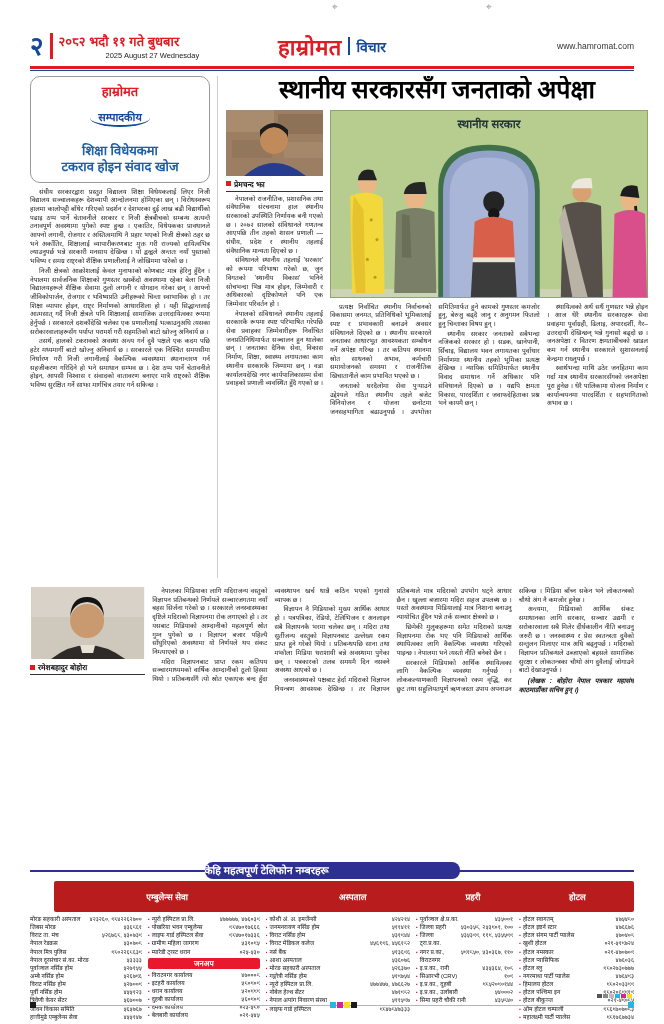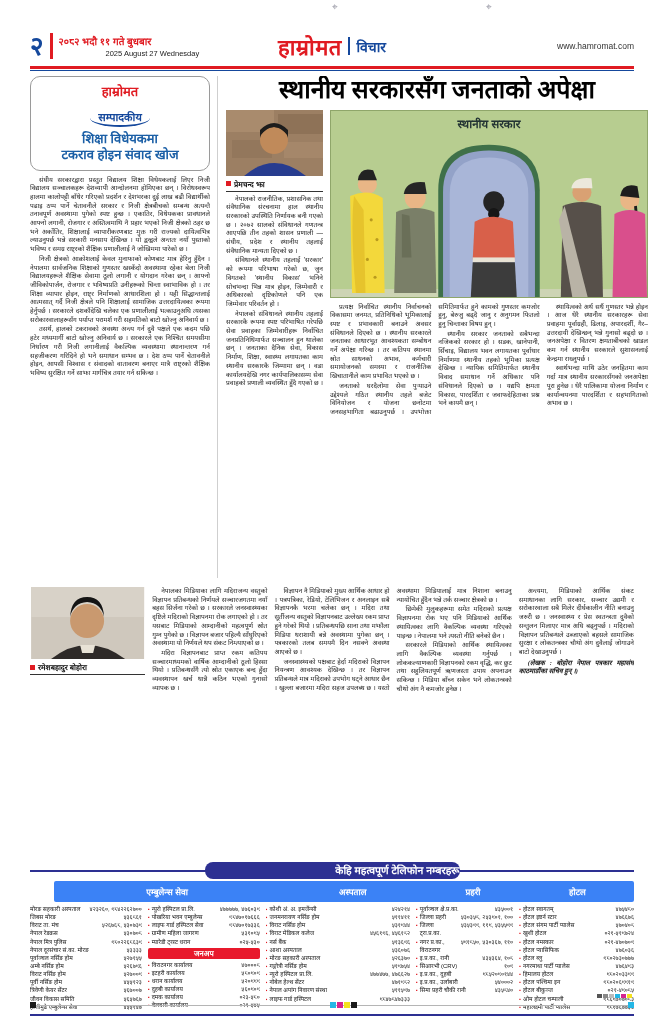--- a/index.html
+++ b/index.html
@@ -10,40 +10,40 @@
   
   .regmark { position:absolute; top:2px; color:#9a9aa6; font-size:10px; line-height:10px; }
   .rm1 { left:332px; } .rm2 { left:486px; }
 
   
   .hdr { position:absolute; top:28px; left:30px; right:30px; height:36px; display:flex; align-items:center; }
   .hdr-left { display:flex; align-items:center; gap:6px; width:170px; }
   .pagenum { color:#15489c; font-size:26px; font-weight:bold; line-height:1; }
   .hdr-vbar { width:3px; height:26px; background:#e01b22; }
   .hdr-dates { display:flex; flex-direction:column; gap:1px; }
-  .date-np { color:#e01b22; font-size:10px; font-weight:bold; }
+  .date-np { color:#e01b22; font-size:13px; font-weight:bold; }
   .date-en { color:#222; font-size:7.5px;margin-left:47px; }
   .hdr-center { flex:1; text-align:center; display:flex; align-items:center; justify-content:center; gap:6px; }
   .brand { color:#e01b22; font-size:22px; font-weight:bold; letter-spacing:0.5px; }
   .brand-sep { width:2.5px; height:18px; background:#15489c; }
   .section-name { color:#15489c; font-size:14px; font-weight:bold; }
   .hdr-right { width:170px; text-align:right; font-size:8.5px; color:#333; }
   .hdr-rule { position:absolute; top:66px; left:30px; right:30px; }
   .hdr-rule .r1 { height:2.5px; background:#e01b22; }
   .hdr-rule .r2 { height:1px; background:#15489c; margin-top:1px; }
 
   
   .top-sec { position:absolute; top:76px; left:30px; right:16px; height:502px; display:flex; gap:8px; overflow:hidden; }
 
   
   .editorial { width:188px; border-right:1px solid #cfcfcf; padding-right:7px; flex-shrink:0; }
   .ed-box { border:1px solid #9a9a9a; border-radius:10px; padding:5px 6px 6px; text-align:center; }
   .ed-logo { color:#e01b22; font-size:13px; font-weight:bold; }
   .ed-label { display:inline-block; color:#15489c; font-size:11px; font-weight:bold; border-bottom:2px solid #15489c; border-radius:0 0 60% 60%; padding:0 8px 1px; margin-top:9px; }
-  .ed-head { color:#1b5fa6; font-size:13px; font-weight:bold; line-height:1.25; margin-top:4px; }
+  .ed-head { color:#1b5fa6; font-size:13px; font-weight:bold; line-height:1.25; margin-top:16px; }
   .ed-body { margin-top:5px; height:392px; overflow:hidden; }
   .ed-body p, .a1 p, .a2 p { font-size:6.6px; line-height:1.32; text-align:justify; text-indent:9px; color:#191919; }
   .ed-body p + p, .a1 p + p, .a2 p + p { margin-top:1px; }
 
   
   .art1 { flex:1; display:flex; flex-direction:column;justify-content:flex-end; }
   .a1-head { text-align:center; font-size:25px; font-weight:bold; color:#000; line-height:1.1; margin-bottom:6px; font-family:"Liberation Serif","DejaVu Serif",serif; }
   .a1-row { display:flex; gap:7px; flex:1; overflow:hidden; }
   .a1-col1 { width:97px; flex-shrink:0; }
   .photo1 { width:97px; height:66px; display:block; }
@@ -53,31 +53,31 @@
   .a1-col1 .coltext { height:372px; overflow:hidden; }
   .a1-right { flex:1; display:flex; flex-direction:column; min-width:0; }
   .cartoon { position:relative; height:188px; background:#b7cd90; border:1px solid #8fa66a; overflow:hidden;padding-left:10px; }
   .cartoon-label { position:absolute; top:5px; left:0; right:0; text-align:center; font-size:11.5px; font-weight:bold; color:#233; z-index:2; }
   .cartoon svg { position:absolute; inset:0; width:100%; height:100%; }
   .a1-flow { margin-top:5px; column-count:3; column-gap:7px; height:264px; overflow:hidden; }
 
   
   .art2 { position:absolute; top:582px; left:30px; right:30px; height:272px; }
   .a2-head { text-align:center; font-size:20px; font-weight:bold; border-top:1px solid #555; border-bottom:1px solid #555; padding:4px 0 5px; font-family:"Liberation Serif","DejaVu Serif",serif; }
-  .a2-body { margin-top:5px; column-count:5; column-gap:7px; height:232px; overflow:hidden;font-family:Liberation Serif, serif; }
+  .a2-body { margin-top:5px; column-count:5; column-gap:7px; height:232px; overflow:hidden; }
   .a2-photo-wrap { break-inside:avoid; margin-bottom:3px; }
   .photo2 { width:100%; height:72px; display:block; }
   .a2 .credit { font-style:italic; font-weight:bold; text-align:justify; font-size:6.6px; line-height:1.32; margin-top:2px; }
 
   
   .phones { position:absolute; top:862px; left:30px; right:30px; }
   .ph-bannerline { position:relative; height:16px; }
   .ph-bannerline .line { position:absolute; top:8px; left:0; right:0; height:2px; background:#2d3092; }
-  .ph-banner { position:relative; z-index:1; margin:0 auto; width:255px; background:#2d3092; color:#fff; font-weight:bold; font-size:10.5px; text-align:right; border-radius:8px; padding:1px 0 2px; }
-  .ph-header { display:flex; background:#3b82f6; color:#fff; font-weight:bold; font-size:8.5px; height:21px; align-items:center; margin-top:3px; border-radius:2px;margin-left:24px; }
+  .ph-banner { position:relative; z-index:1; margin:0 auto; width:255px; background:#2d3092; color:#fff; font-weight:bold; font-size:10.5px; text-align:left; border-radius:8px; padding:1px 0 2px; }
+  .ph-header { display:flex; background:#b91c1c; color:#fff; font-weight:bold; font-size:8.5px; height:31px; align-items:center; margin-top:3px; border-radius:2px;margin-left:24px; }
   .ph-header .h { text-align:center; }
   .h-amb { width:39%; } .h-hos { width:25%; } .h-pol { width:16.5%; } .h-hot { width:19.5%; }
   .ph-body { display:flex; gap:6px; margin-top:3px; height:106px; overflow:hidden; }
   .ph-col { overflow:hidden; }
   .c-amba { width:19%; } .c-ambb { width:19%; } .c-hos { width:24.5%; } .c-pol { width:16.5%; } .c-hot { width:19.5%; }
   .ph-row { display:flex; align-items:flex-start; gap:2px; font-size:5.9px; line-height:1.38; }
   .ph-row .b { color:#e01b22; font-size:5px; line-height:1.6; flex-shrink:0; }
   .ph-row .n { color:#111; }
   .ph-row .v { margin-left:auto; color:#222; white-space:nowrap; padding-left:2px; }
   .damkal { background:#e8192c; color:#fff; font-weight:bold; font-size:7.5px; text-align:center; border-radius:2px; margin:2px 0; padding:0 0 1px; }

